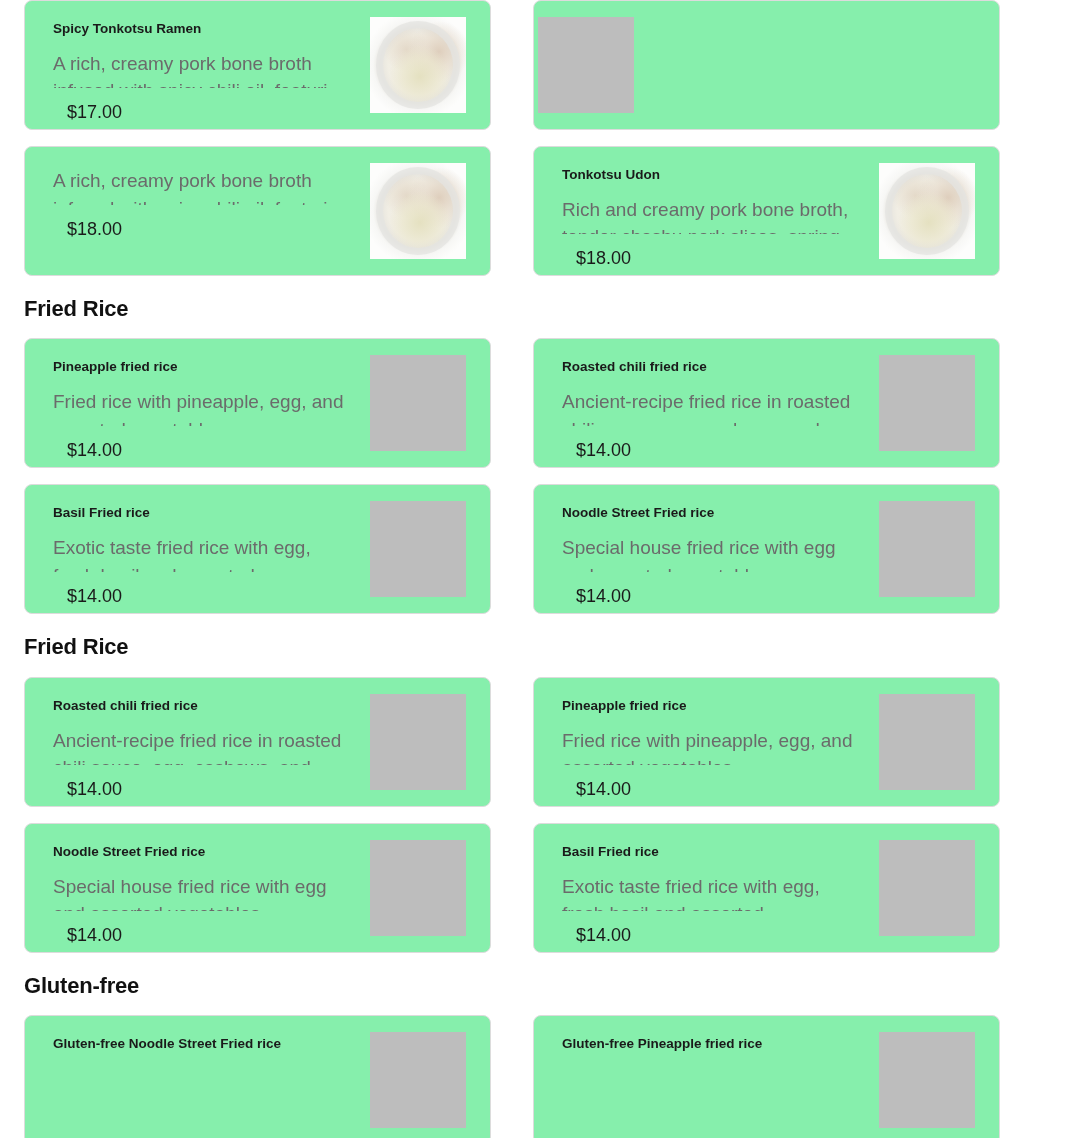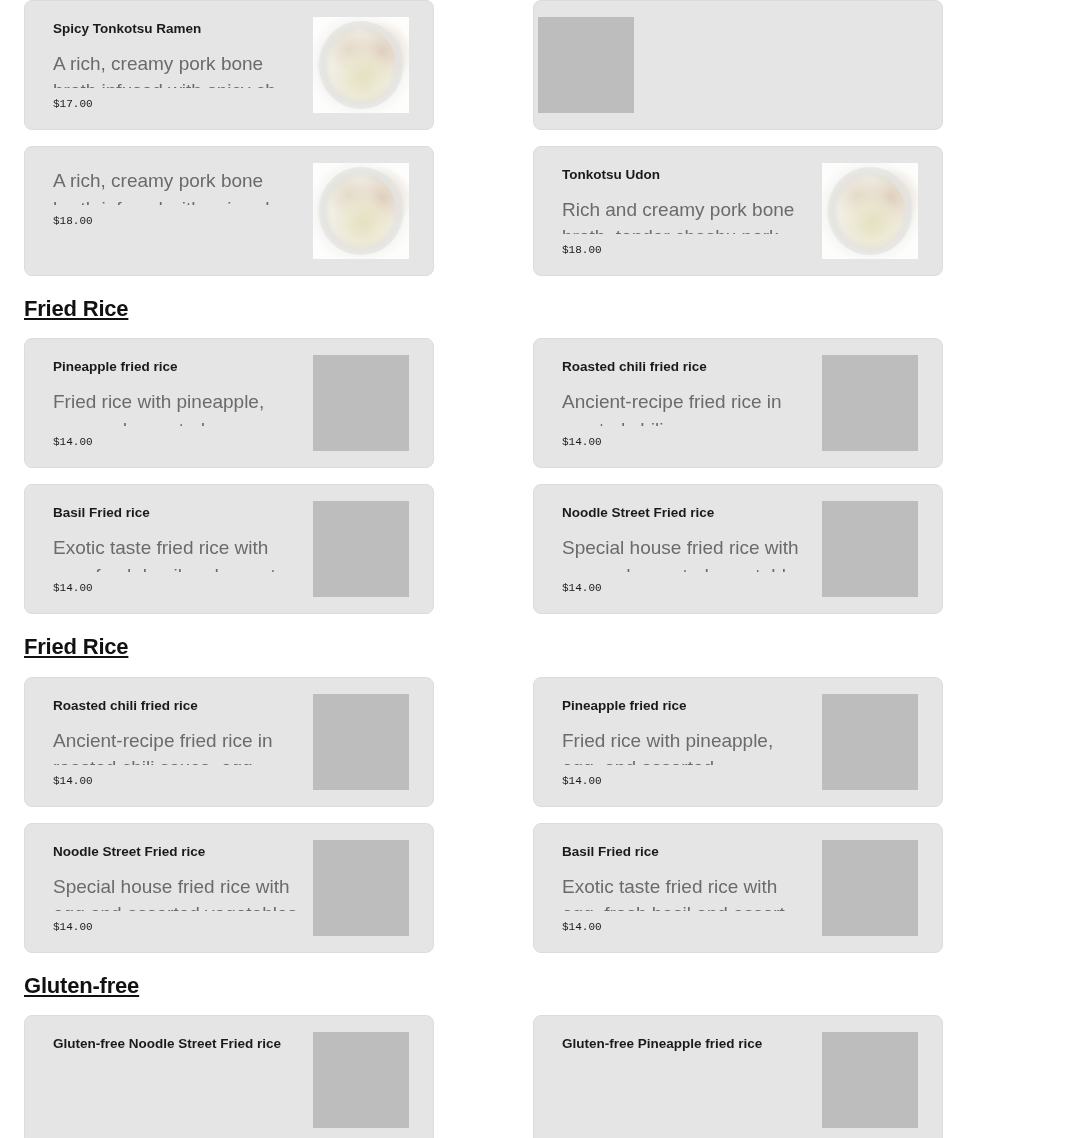--- a/index.html
+++ b/index.html
@@ -28,36 +28,35 @@
   }
 
   .section-title {
     font-size: 22px;
     font-weight: 700;
     color: #111111;
     letter-spacing: -0.2px;
     margin: 0;
     padding: 20px 0 16px 0;
     line-height: 1.2;
-    text-decoration: underline;
   }
 
   .item-grid {
     display: grid;
     grid-template-columns: 493px 493px;
     column-gap: 16px;
     row-gap: 16px;
   }
 
   .menu-card {
     position: relative;
     box-sizing: border-box;
-    width: 410px;
+    width: 467px;
     height: 130px;
-    background: #e5e5e5;
+    background: #86efac;
     border: 1px solid #dcdcdc;
     border-radius: 8px;
     overflow: hidden;
     display: flex;
     align-items: flex-start;
     cursor: pointer;
   }
 
   .card-text {
     flex: 1 1 auto;
@@ -84,26 +83,25 @@
     line-height: 1.45;
     margin: 0 0 10px 0;
     max-height: 38px;
     overflow: hidden;
     display: -webkit-box;
     -webkit-line-clamp: 2;
     -webkit-box-orient: vertical;
   }
 
   .card-price {
-    font-size: 11px;
+    font-size: 18px;
     font-weight: 400;
     color: #1a1a1a;
     line-height: 1.2;
-    margin: 0;
-    font-family: Liberation Mono, monospace;
+    margin: 14px;
   }
 
   .card-thumb {
     flex: 0 0 auto;
     width: 96px;
     height: 96px;
     margin: 16px 24px 0 4px;
     background: #bdbdbd;
     overflow: hidden;
     position: relative;

